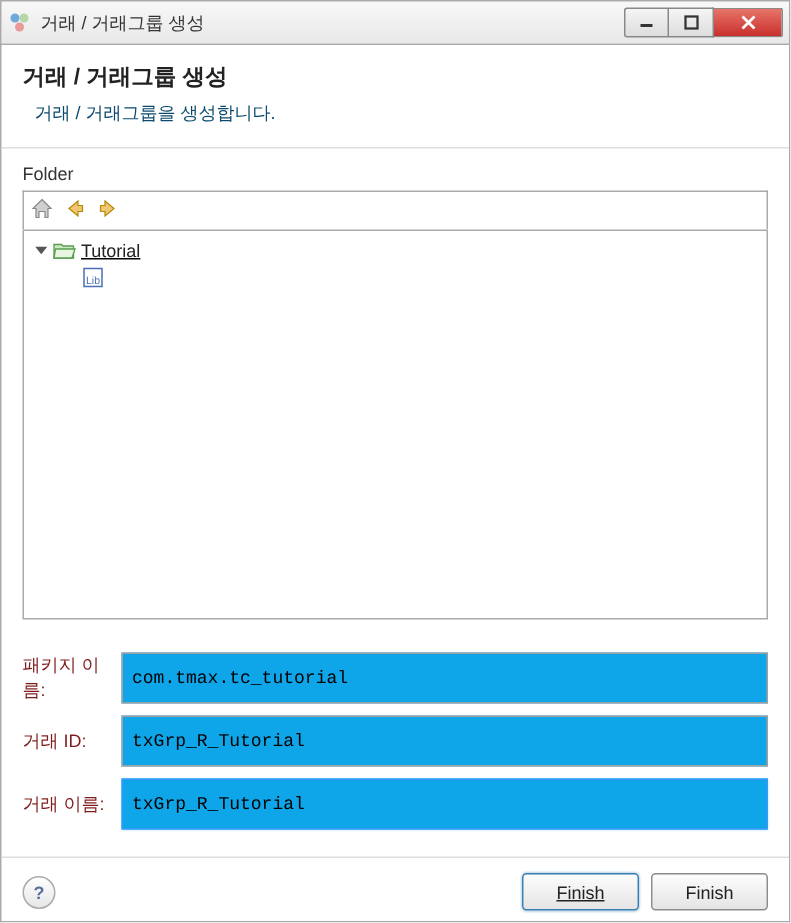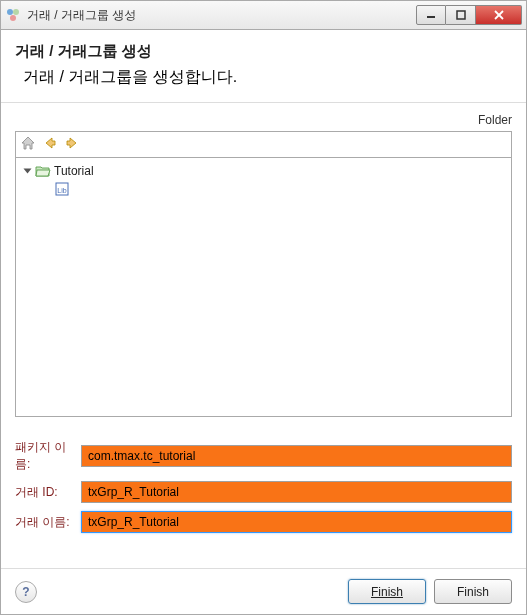--- a/index.html
+++ b/index.html
@@ -14,41 +14,41 @@
     .tb-btn.min { border-radius: 2px 0 0 2px; }
     .tb-btn.max { border-left: none; }
     .tb-btn.close { width: 46px; background: linear-gradient(to bottom, #e67469, #c9302c); border-left: none; border-radius: 0 2px 2px 0; color: #fff; }
     
     
     .window-body { border: 1px solid #aaa; border-top: none; height: 585px; display: flex; flex-direction: column; background: #fff; }
     
     
     .header-section { padding: 12px 14px 14px 14px; border-bottom: 1px solid #ddd; }
     .header-title { font-size: 15px; font-weight: bold; color: #222; margin-bottom: 6px; }
-    .header-subtitle { font-size: 16px; color: #000000; margin-left: 8px; }
+    .header-subtitle { font-size: 12px; color: #0c4a6e; margin-left: 8px; }
     
     
     .content { flex: 1; padding: 10px 14px; display: flex; flex-direction: column; }
-    .folder-label { color: #333; margin-bottom: 4px; text-align: right; }
+    .folder-label { color: #333; margin-bottom: 4px; }
     
     .toolbar { border: 1px solid #aaa; border-bottom: none; background: #fff; padding: 3px 4px; display: flex; gap: 6px; align-items: center; }
     .toolbar svg { cursor: pointer; }
     
     .tree-panel { border: 1px solid #aaa; height: 260px; background: #fff; overflow: auto; padding: 4px 2px; }
-    .tree-node { display: flex; align-items: center; height: 18px; padding: 0 2px; }
+    .tree-node { display: flex; align-items: center; height: 18px; padding: 0 2px; text-decoration: underline; }
     .tree-indent { display: inline-block; }
     .tree-expander { width: 11px; height: 11px; display: inline-flex; align-items: center; justify-content: center; cursor: pointer; margin-right: 2px; }
     .tree-icon { width: 16px; height: 16px; display: inline-flex; align-items: center; justify-content: center; margin-right: 3px; }
     .tree-label { color: #222; }
     
     
     .form-section { margin-top: 22px; }
     .form-row { display: flex; align-items: center; margin-bottom: 8px; }
     .form-label { width: 66px; color: #7f1d1d; }
-    .form-input { flex: 1; height: 22px; border: 1px solid #a0a0a0; background: #f97316; padding: 2px 6px; font-family: Liberation Sans, sans-serif; font-size: 12px; color: #000; outline: none; }
+    .form-input { flex: 1; height: 34px; border: 1px solid #a0a0a0; background: #0ea5e9; padding: 2px 6px; font-family: Liberation Mono, monospace; font-size: 12px; color: #000; outline: none; }
     .form-input.focused { border: 1px solid #3399ff; box-shadow: 0 0 2px rgba(51,153,255,0.5); }
     
     .spacer { flex: 1; }
     
     
     .footer { border-top: 1px solid #ddd; padding: 10px 14px; display: flex; align-items: center; }
     .help-btn { width: 22px; height: 22px; border: 1px solid #aaa; border-radius: 50%; background: linear-gradient(to bottom, #fff, #e6e6e6); display: flex; align-items: center; justify-content: center; cursor: pointer; color: #5a6f9e; font-weight: bold; }
     .footer-spacer { flex: 1; }
     .btn { height: 25px; padding: 0 22px; border: 1px solid #8c8c8c; background: linear-gradient(to bottom, #fdfdfd, #e4e4e4); border-radius: 3px; cursor: pointer; font-family: inherit; font-size: 12px; margin-left: 8px; color: #222; }
     .btn.primary { border: 1px solid #3c7fb1; box-shadow: 0 0 2px rgba(60,127,177,0.7); text-decoration: underline; }

